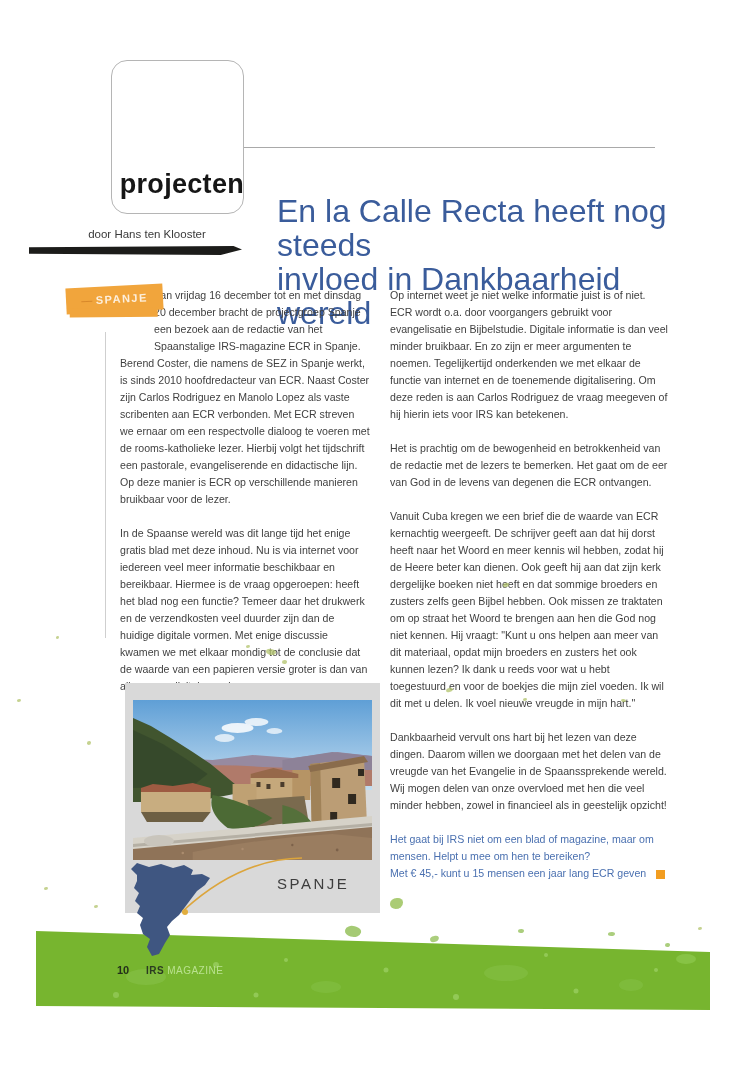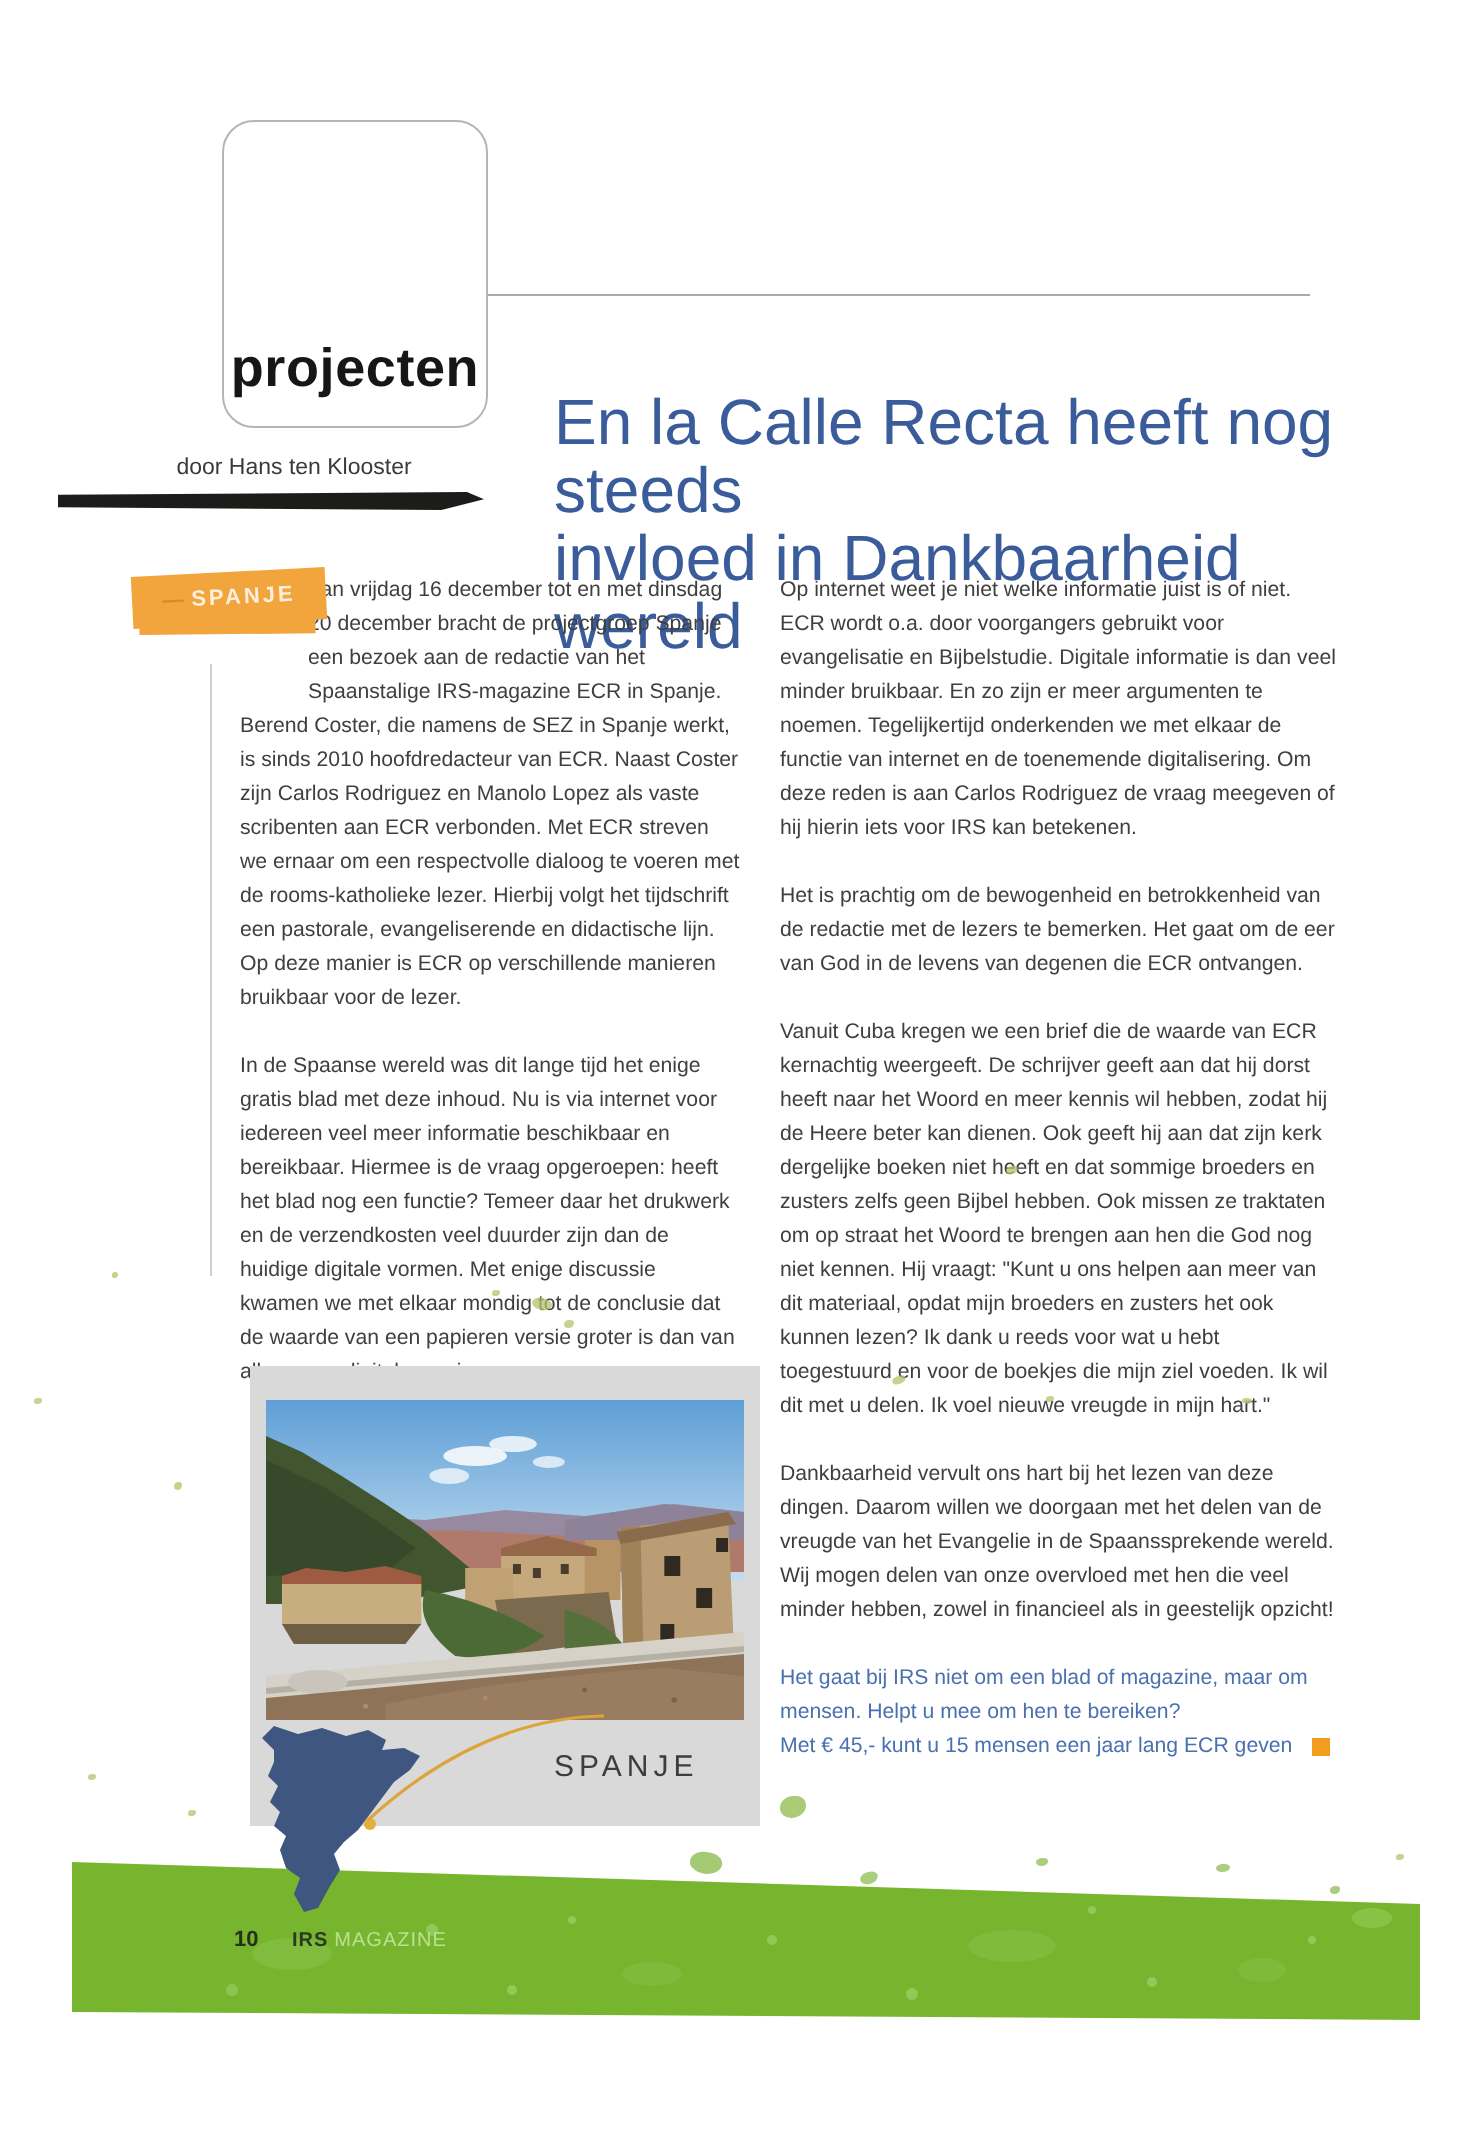--- a/index.html
+++ b/index.html
@@ -2,21 +2,21 @@
 <html><head>
 <meta charset="utf-8">
 <style>
   html,body { margin:0; padding:0; background:#ffffff; }
   .page { position:relative; width:738px; height:1068px; background:#ffffff;
           font-family:"Liberation Sans", sans-serif; overflow:hidden; }
 
   
   .section-tab { position:absolute; left:111px; top:60px; width:131px; height:152px;
                  border:1px solid #b5b5b5; border-radius:16px; background:#fff; z-index:1; }
-  .section-label { position:absolute; left:111px; top:169px; width:133px; text-align:center;
+  .section-label { position:absolute; left:111px; top:169px; width:133px; text-align:right;
                    font-size:27px; font-weight:bold; color:#161616; letter-spacing:0.3px; z-index:2; }
   .hairline { position:absolute; left:243px; top:147px; width:412px; height:1px; background:#a9a9a9; }
   .byline { position:absolute; left:57px; top:228px; width:180px; text-align:center;
             font-size:11.5px; color:#3a3a3a; }
   .swoosh { position:absolute; left:29px; top:246px; width:213px; height:9px; background:#1c1c1a;
             clip-path:polygon(0 15%, 96% 0, 100% 40%, 90% 100%, 0 85%); }
   .title { position:absolute; left:277px; top:194px; width:430px; font-size:32px;
            line-height:34px; color:#3a5c9b; }
 
   

